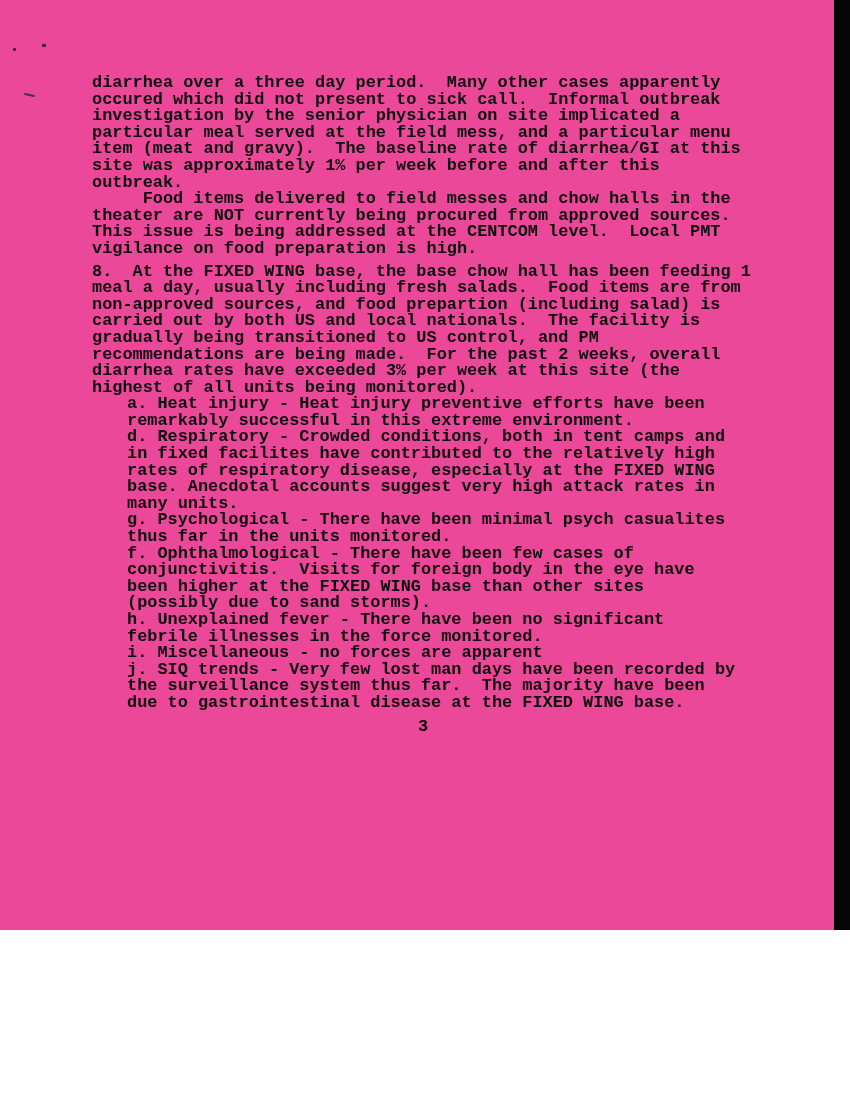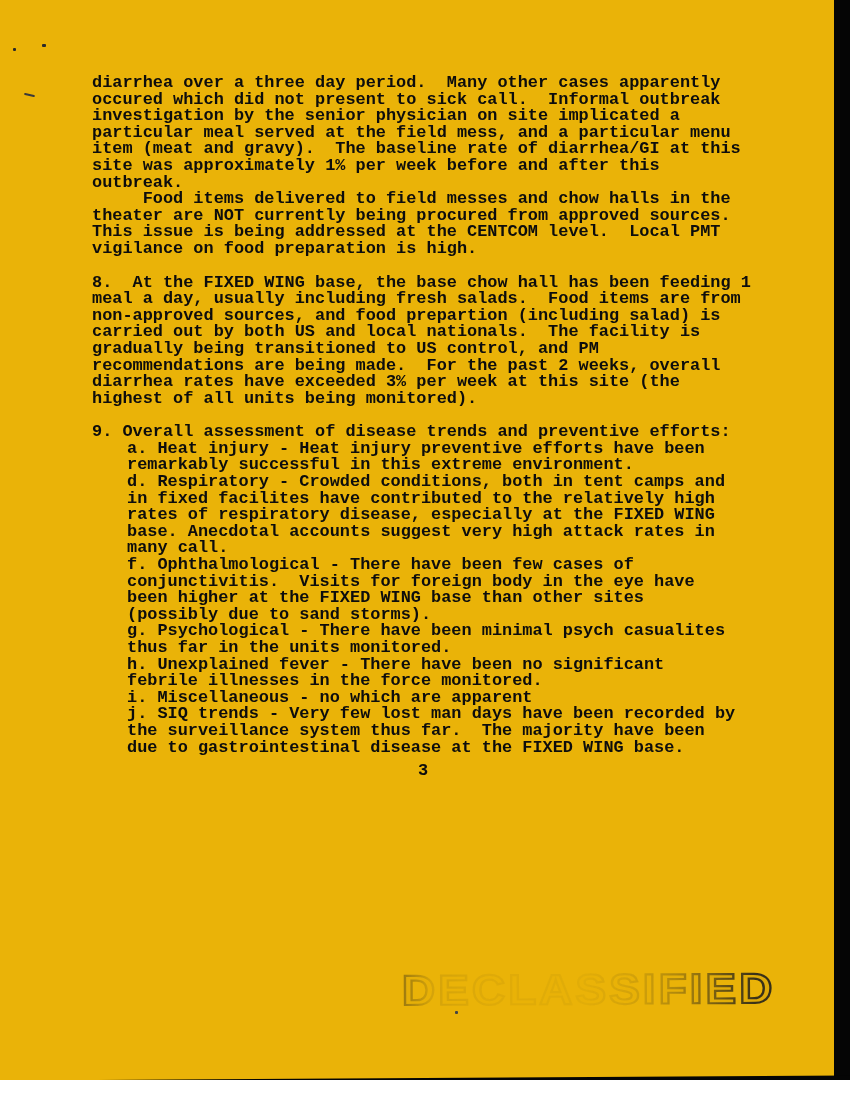--- a/index.html
+++ b/index.html
@@ -4,42 +4,42 @@
 <title>Scanned Document Page</title>
 <style>
   html, body {
     margin: 0;
     padding: 0;
     background: #ffffff;
   }
   .scan-page {
     position: relative;
     width: 850px;
-    height: 1080px;
-    background: #eab308;
+    height: 930px;
+    background: #ec4899;
     overflow: hidden;
     font-family: "Liberation Mono", "DejaVu Sans Mono", monospace;
   }
   .doc-body {
     position: absolute;
     left: 92px;
     top: 75px;
     width: 680px;
     color: #0d0d0d;
     font-weight: 700;
     font-size: 16.9px;
     line-height: 16.6px;
     letter-spacing: 0px;
   }
   .para {
     white-space: pre;
     margin: 0;
   }
   .gap-above {
-    margin-top: 17px;
+    margin-top: 6px;
   }
   .assessment-list {
     padding-left: 35px;
     margin-top: 0;
   }
   .assessment-item {
     white-space: pre;
   }
   .page-number {
     margin-top: 7px;
@@ -119,39 +119,38 @@
 This issue is being addressed at the CENTCOM level.  Local PMT
 vigilance on food preparation is high.</div>
     <div class="para gap-above">8.  At the FIXED WING base, the base chow hall has been feeding 1
 meal a day, usually including fresh salads.  Food items are from
 non-approved sources, and food prepartion (including salad) is
 carried out by both US and local nationals.  The facility is
 gradually being transitioned to US control, and PM
 recommendations are being made.  For the past 2 weeks, overall
 diarrhea rates have exceeded 3% per week at this site (the
 highest of all units being monitored).</div>
-    <div class="para gap-above">9. Overall assessment of disease trends and preventive efforts:</div>
 
     <div class="assessment-list">
       <div class="assessment-item">a. Heat injury - Heat injury preventive efforts have been
 remarkably successful in this extreme environment.</div>
       <div class="assessment-item">d. Respiratory - Crowded conditions, both in tent camps and
 in fixed facilites have contributed to the relatively high
 rates of respiratory disease, especially at the FIXED WING
 base. Anecdotal accounts suggest very high attack rates in
-many call.</div>
+many units.</div>
+      <div class="assessment-item">g. Psychological - There have been minimal psych casualites
+thus far in the units monitored.</div>
       <div class="assessment-item">f. Ophthalmological - There have been few cases of
 conjunctivitis.  Visits for foreign body in the eye have
 been higher at the FIXED WING base than other sites
 (possibly due to sand storms).</div>
-      <div class="assessment-item">g. Psychological - There have been minimal psych casualites
-thus far in the units monitored.</div>
       <div class="assessment-item">h. Unexplained fever - There have been no significant
 febrile illnesses in the force monitored.</div>
-      <div class="assessment-item">i. Miscellaneous - no which are apparent</div>
+      <div class="assessment-item">i. Miscellaneous - no forces are apparent</div>
       <div class="assessment-item">j. SIQ trends - Very few lost man days have been recorded by
 the surveillance system thus far.  The majority have been
 due to gastrointestinal disease at the FIXED WING base.</div>
     </div>
 
     <div class="page-number">3</div>
   </div>
 
   <div class="stamp">DECLASSIFIED</div>
 

